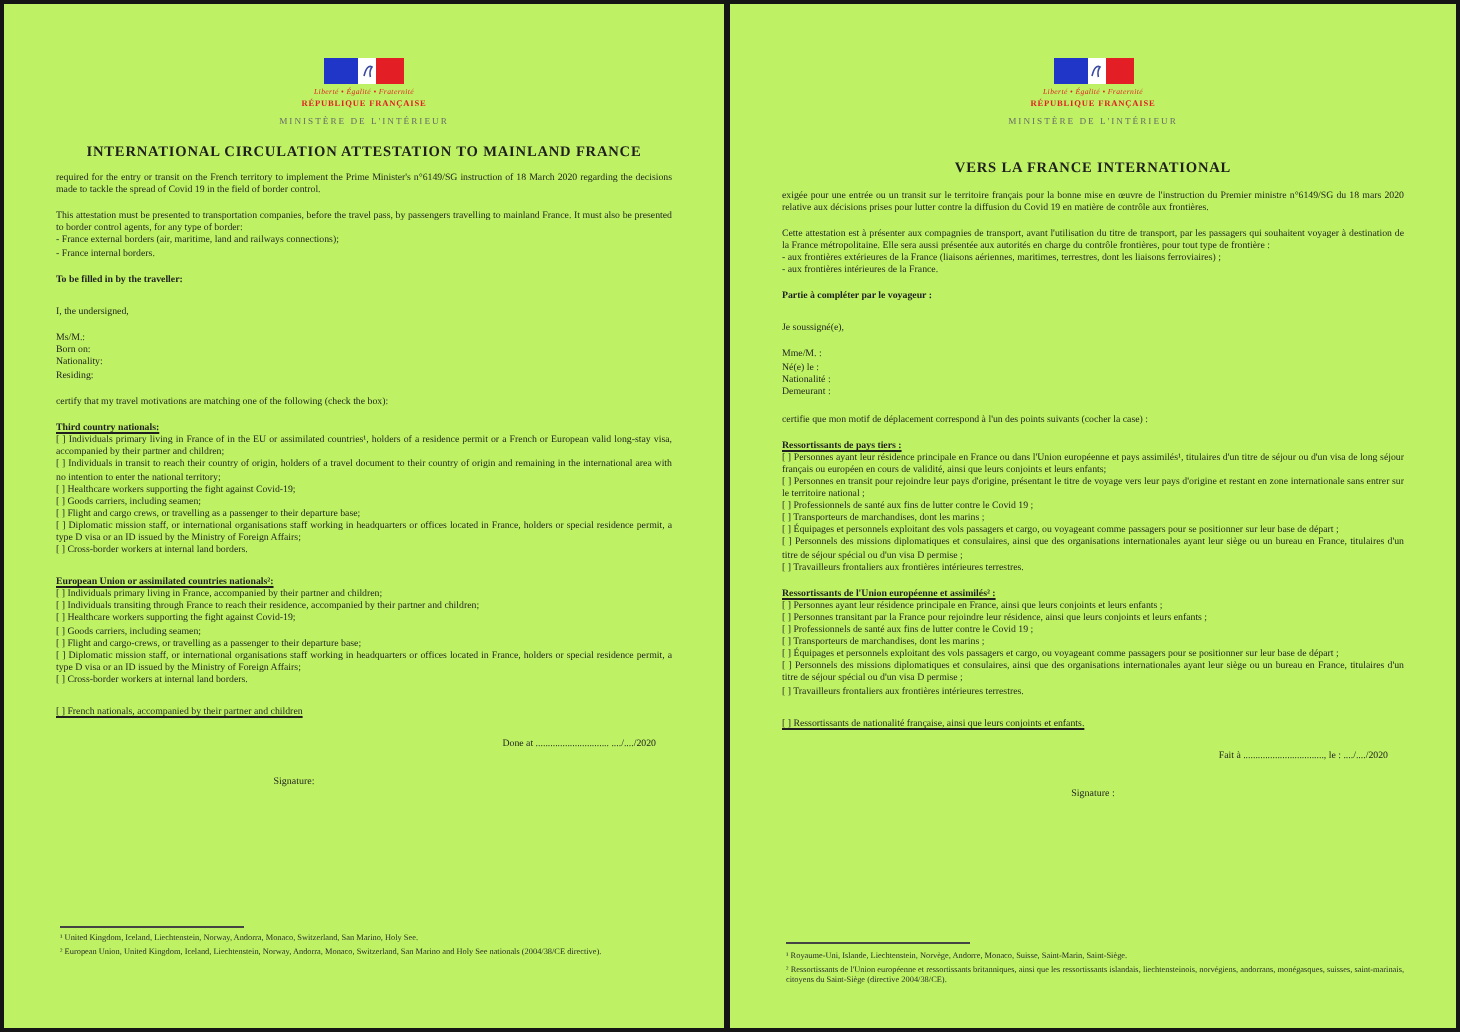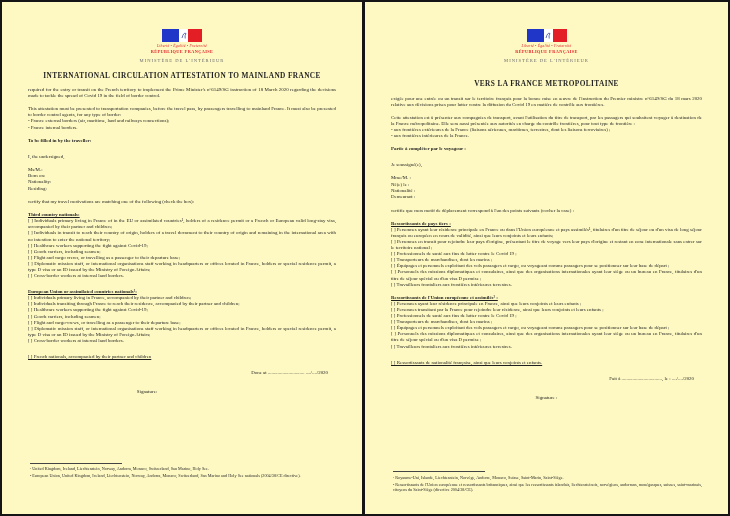--- a/index.html
+++ b/index.html
@@ -1,17 +1,17 @@
 <!DOCTYPE html>
 <html><head>
 <meta charset="utf-8">
 <style>
   html,body{margin:0;padding:0;background:#fff;}
   .sheet{width:726px;height:512px;border:2px solid #151515;display:flex;background:#fff;}
-  .page{width:50%;height:100%;box-sizing:border-box;position:relative;background:#fef9c3;
+  .page{width:50%;height:100%;box-sizing:border-box;position:relative;background:#bef264;
         padding:22px 26px 12px 26px;overflow:hidden;
         font-family:"Liberation Serif","DejaVu Serif",serif;color:#1f1f1f;}
   .page-left{border-right:3px solid #151515;}
   .doc-header{text-align:center;}
   .flag{display:inline-flex;height:13px;vertical-align:bottom;}
   .fb{width:17px;background:#2036c9;display:inline-block;}
   .fw{width:9px;background:#ffffff;display:inline-flex;align-items:center;justify-content:center;}
   .fr{width:14px;background:#e31e24;display:inline-block;}
   .motto{color:#e31e24;font-size:3.8px;font-style:italic;margin-top:1.5px;letter-spacing:.2px;}
   .republic{color:#e31e24;font-size:4.3px;font-weight:bold;letter-spacing:.4px;margin-top:1px;}
@@ -113,21 +113,21 @@
         </span>
         <span class="fr"></span>
       </span>
       <div class="motto">Liberté • Égalité • Fraternité</div>
       <div class="republic">RÉPUBLIQUE FRANÇAISE</div>
       <div class="ministry">MINISTÈRE DE L'INTÉRIEUR</div>
     </div>
 
     <div class="title">
       <br>
-      <span>VERS LA FRANCE METROPOLITAINE</span>
+      <span>VERS LA FRANCE INTERNATIONAL</span>
     </div>
 
     <p class="t">exigée pour une entrée ou un transit sur le territoire français pour la bonne mise en œuvre de l'instruction du Premier ministre n°6149/SG du 18 mars 2020 relative aux décisions prises pour lutter contre la diffusion du Covid 19 en matière de contrôle aux frontières.</p>
     <p class="t gap-m">Cette attestation est à présenter aux compagnies de transport, avant l'utilisation du titre de transport, par les passagers qui souhaitent voyager à destination de la France métropolitaine. Elle sera aussi présentée aux autorités en charge du contrôle frontières, pour tout type de frontière :</p>
     <p class="t">- aux frontières extérieures de la France (liaisons aériennes, maritimes, terrestres, dont les liaisons ferroviaires) ;</p>
     <p class="t">- aux frontières intérieures de la France.</p>
 
     <p class="t bold gap-m">Partie à compléter par le voyageur :</p>
     <p class="t gap-l">Je soussigné(e),</p>
 

